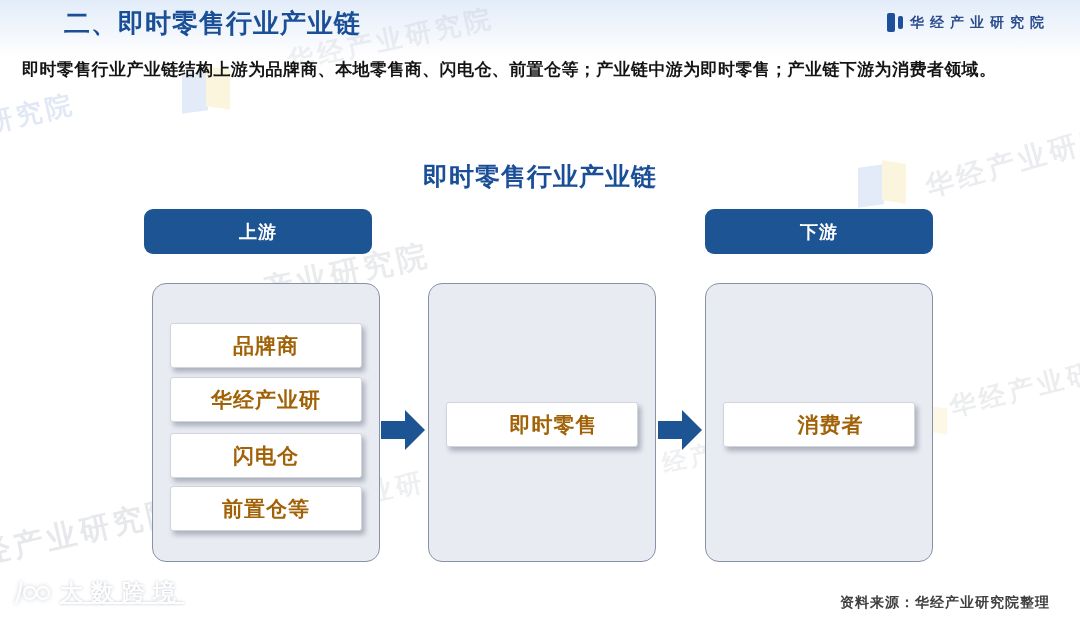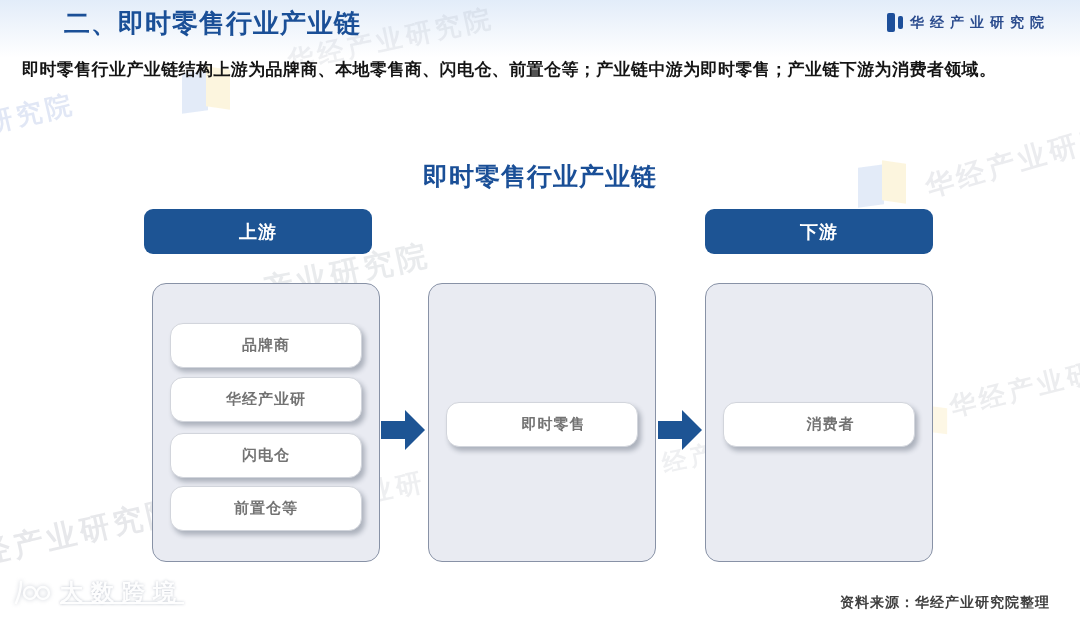--- a/index.html
+++ b/index.html
@@ -60,24 +60,24 @@
   .col-body{
     position:absolute; top:283px; width:228px; height:279px;
     background:#e9ebf2; border:1px solid #8892a6; border-radius:14px;
   }
   .col-body.c0{ left:152px; }
   .col-body.c1{ left:428px; }
   .col-body.c2{ left:705px; }
 
   .node{
     position:absolute; left:17px; width:192px; height:45px;
-    background:#ffffff; border:1px solid #d2d5dc; border-radius:13px;
+    background:#ffffff; border:1px solid #d2d5dc; border-radius:3px;
     box-shadow:3px 4px 5px rgba(45,55,75,0.32);
     display:flex; align-items:center; justify-content:center;
-    font-size:15px; font-weight:600; color:#737373; letter-spacing:1px;
+    font-size:21px; font-weight:600; color:#a16207; letter-spacing:1px;
   }
   .n0{ top:39px; } .n1{ top:93px; } .n2{ top:149px;text-align:center; } .n3{ top:202px; }
   .n-mid{ top:118px;padding-left:23px; }
 
   .arrow{
     position:absolute; top:407px; width:44px; height:46px;
   }
   .arrow.a0{ left:381px; }
   .arrow.a1{ left:658px; }
 

